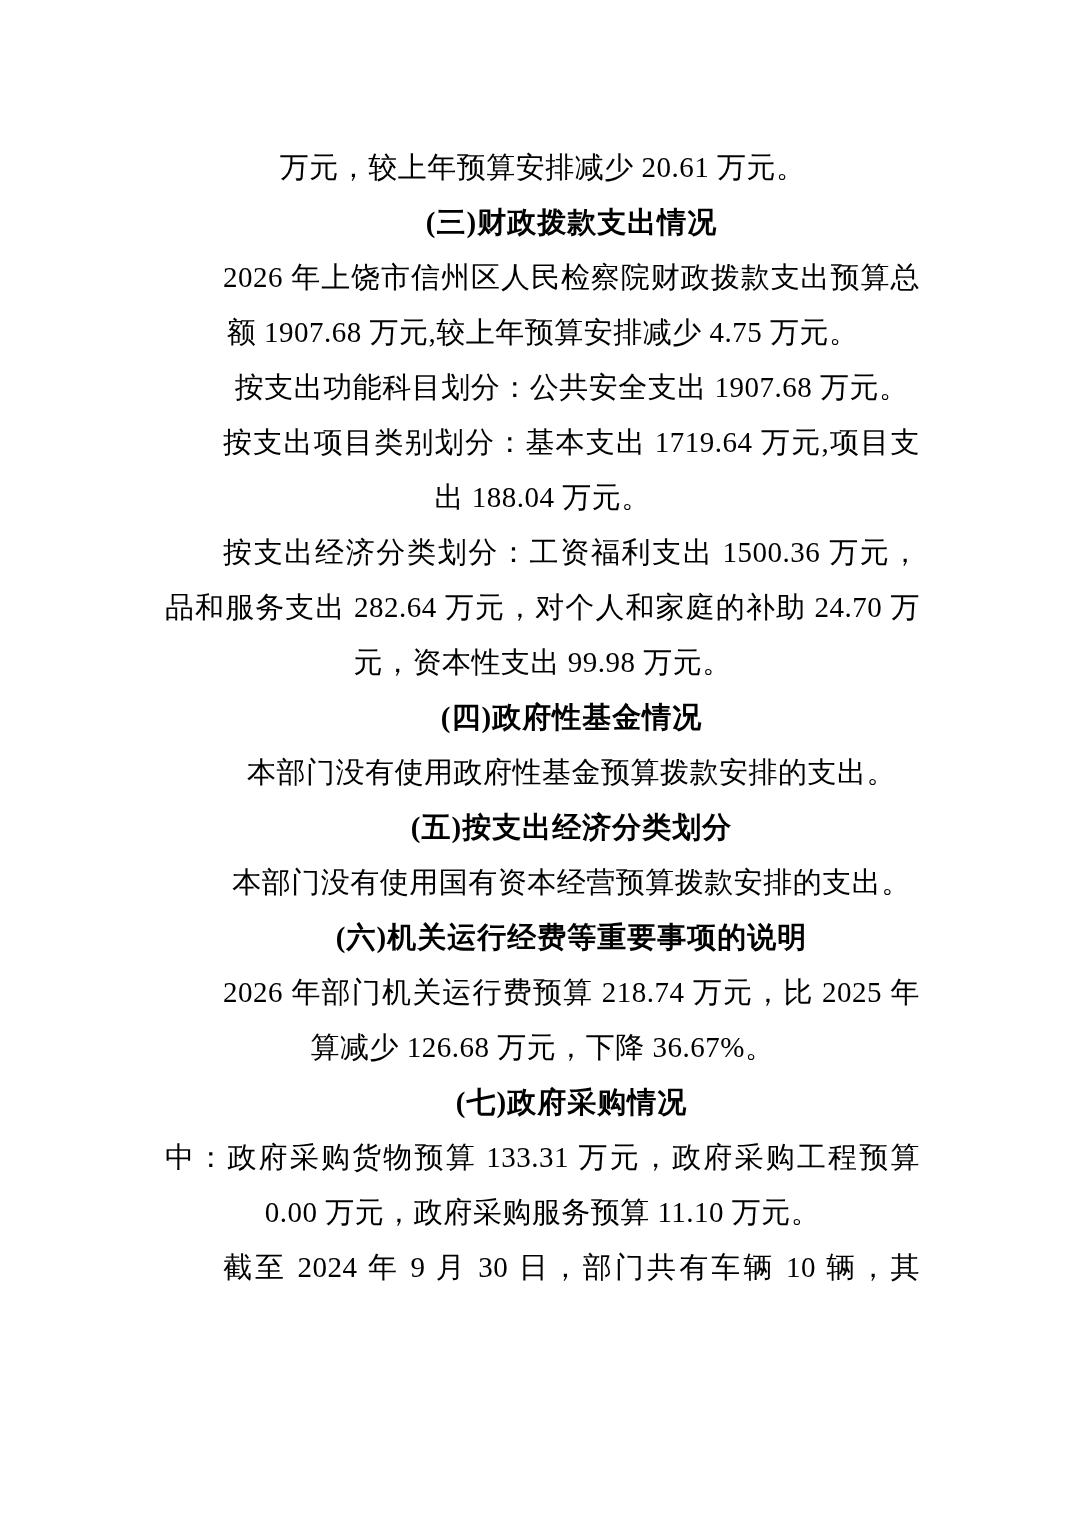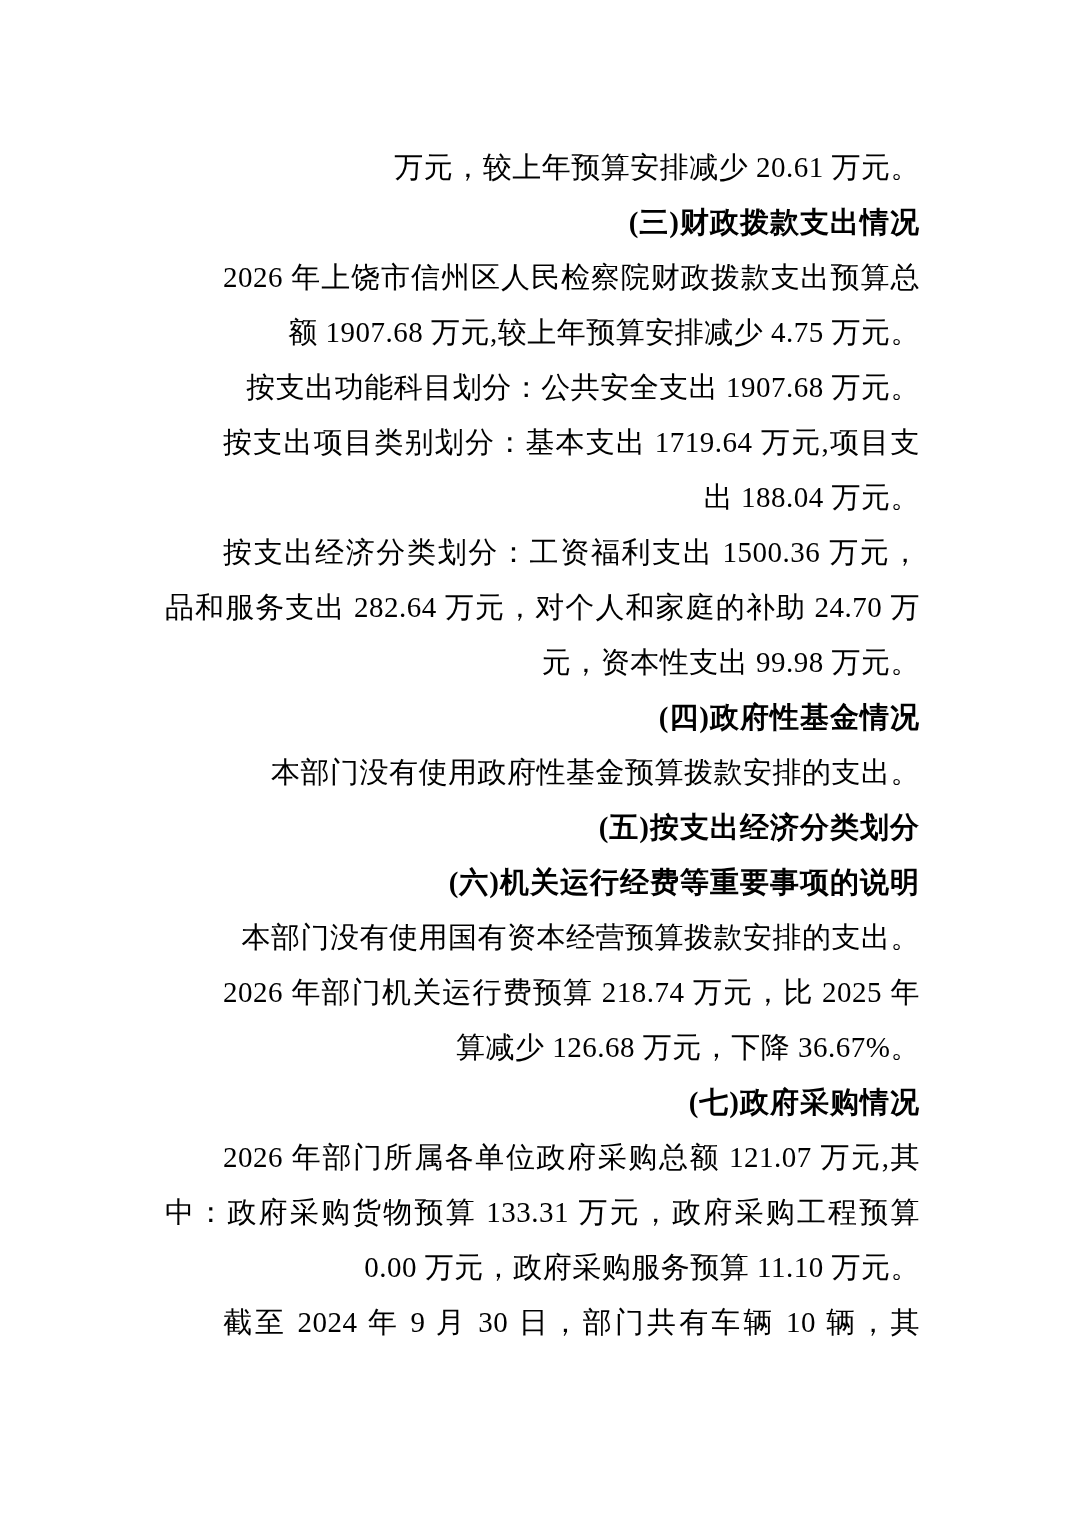--- a/index.html
+++ b/index.html
@@ -19,21 +19,21 @@
   .doc {
     width: 755px;
     color: #000000;
     font-family: "Liberation Serif", "DejaVu Serif", serif;
     font-size: 29px;
     line-height: 55px;
   }
   .line {
     height: 55px;
     overflow: hidden;
-    text-align: right;
+    text-align: center;
     white-space: nowrap;
     letter-spacing: 0.5px;
   }
   
   .line.full {
     white-space: normal;
     word-break: break-all;
     text-align: justify;
     text-align-last: justify;
   }
@@ -57,23 +57,22 @@
       <div class="line">额 1907.68 万元,较上年预算安排减少 4.75 万元。</div>
       <div class="line indent">按支出功能科目划分：公共安全支出 1907.68 万元。</div>
       <div class="line indent full">按支出项目类别划分：基本支出 1719.64 万元,项目支</div>
       <div class="line">出 188.04 万元。</div>
       <div class="line indent full">按支出经济分类划分：工资福利支出 1500.36 万元，商</div>
       <div class="line full">品和服务支出 282.64 万元，对个人和家庭的补助 24.70 万</div>
       <div class="line">元，资本性支出 99.98 万元。</div>
       <div class="line heading indent">(四)政府性基金情况</div>
       <div class="line indent">本部门没有使用政府性基金预算拨款安排的支出。</div>
       <div class="line heading indent">(五)按支出经济分类划分</div>
+      <div class="line indent">本部门没有使用国有资本经营预算拨款安排的支出。</div>
       <div class="line heading indent">(六)机关运行经费等重要事项的说明</div>
-      <div class="line indent">本部门没有使用国有资本经营预算拨款安排的支出。</div>
       <div class="line indent full">2026 年部门机关运行费预算 218.74 万元，比 2025 年预</div>
       <div class="line">算减少 126.68 万元，下降 36.67%。</div>
       <div class="line heading indent">(七)政府采购情况</div>
-      <div class="line indent full">2026 年部门所属各单位政府采购总额 121.07 万元,其</div>
       <div class="line full">中：政府采购货物预算  133.31 万元，政府采购工程预算</div>
       <div class="line">0.00 万元，政府采购服务预算 11.10 万元。</div>
       <div class="line indent full">截至 2024 年 9 月 30 日，部门共有车辆 10 辆，其中：</div>
     </main>
 </div>
 
 </body></html>

